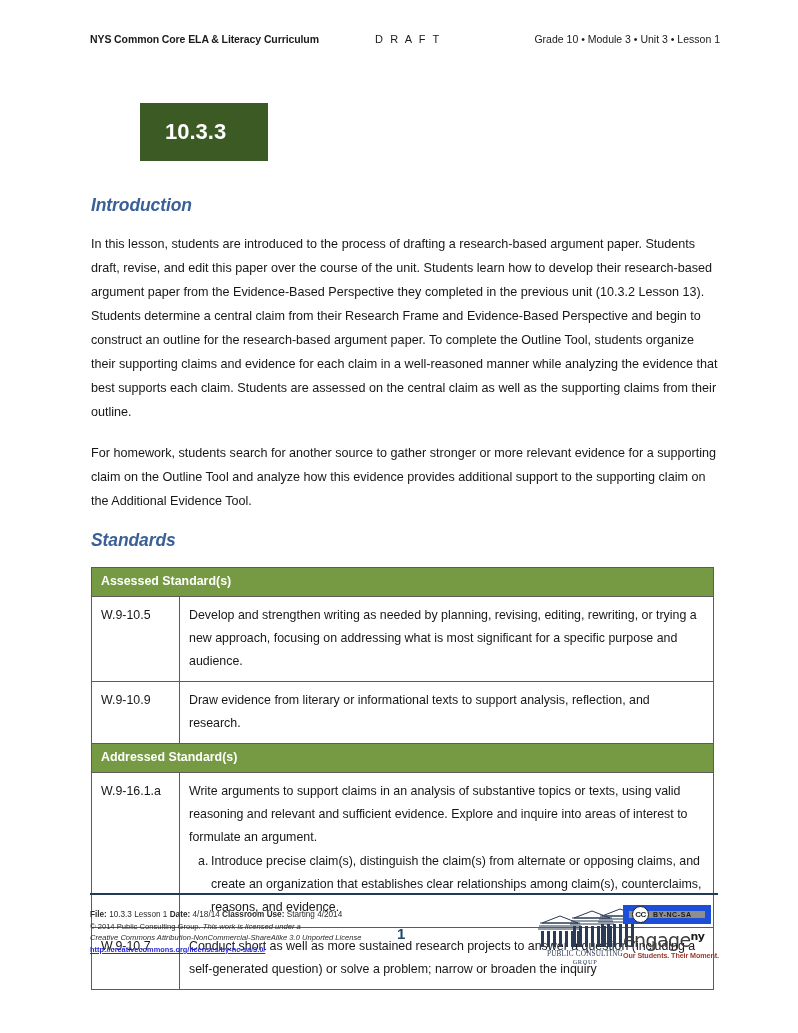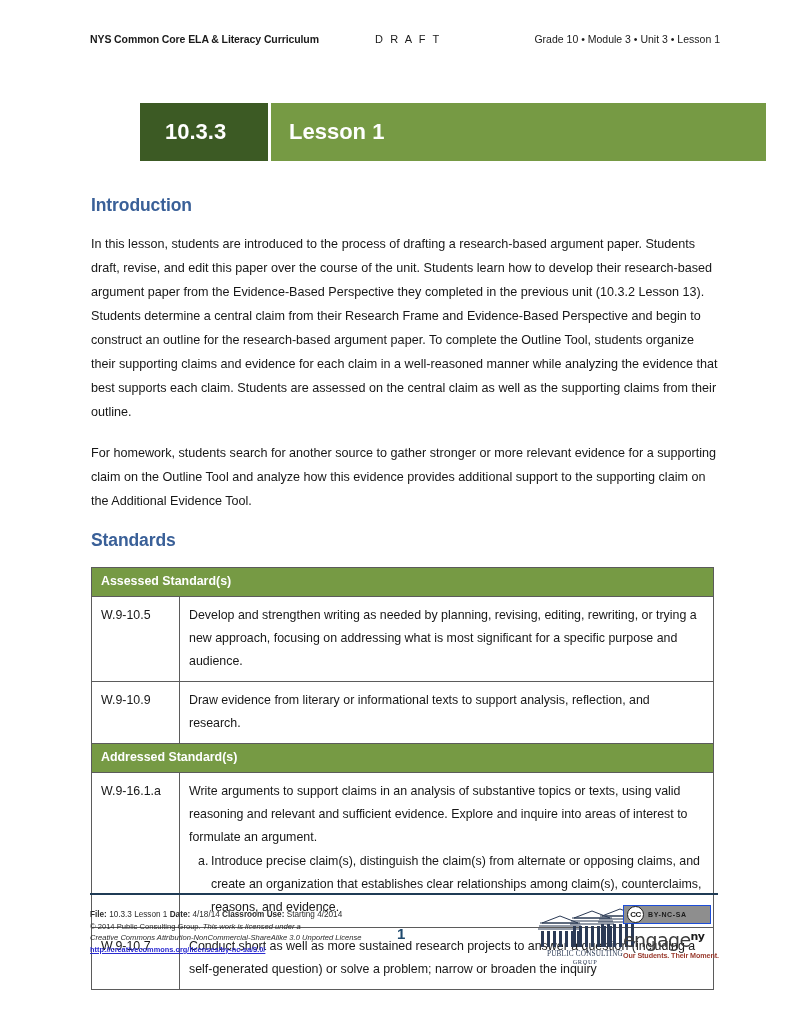--- a/index.html
+++ b/index.html
@@ -97,20 +97,21 @@
     left: 91px;
     top: 195px;
     width: 627px;
   }
   h2.section-head {
     color: #3a6098;
     font-size: 17.5px;
     font-weight: bold;
     margin: 0 0 16px 0;
     letter-spacing: -0.1px;
+    font-style: italic;
   }
   p.body-text {
     font-size: 12.6px;
     line-height: 24px;
     margin: 0 0 17px 0;
     color: #171717;
     text-align: left;
   }
   .standards-head {
     margin-top: 24px;
@@ -219,21 +220,21 @@
     position: absolute;
     left: 533px;
     top: 2px;
     width: 96px;
     height: 62px;
   }
   .cc-badge {
     width: 88px;
     height: 19px;
     background: #8e8e8e;
-    border: 1px solid #1d4ed8;
+    border: 6px solid #1d4ed8;
     display: flex;
     align-items: center;
     box-sizing: border-box;
     padding-left: 3px;
   }
   .cc-circle {
     width: 15px;
     height: 15px;
     border-radius: 50%;
     background: #ffffff;
@@ -297,21 +298,20 @@
 
   <div class="doc-header">
     <span class="hdr-left">NYS Common Core ELA &amp; Literacy Curriculum</span>
     <span class="hdr-center">D R A F T</span>
     <span class="hdr-right">Grade 10 • Module 3 • Unit 3 • Lesson 1</span>
   </div>
 
   <div class="banner">
     <div class="banner-code">10.3.3</div>
     <div class="banner-sep"></div>
-    <div class="banner-title">Lesson 1</div>
   </div>
 
   <div class="content">
 
     <h2 class="section-head">Introduction</h2>
 
     <p class="body-text">In this lesson, students are introduced to the process of drafting a research-based argument paper. Students draft, revise, and edit this paper over the course of the unit. Students learn how to develop their research-based argument paper from the Evidence-Based Perspective they completed in the previous unit (10.3.2 Lesson 13). Students determine a central claim from their Research Frame and Evidence-Based Perspective and begin to construct an outline for the research-based argument paper. To complete the Outline Tool, students organize their supporting claims and evidence for each claim in a well-reasoned manner while analyzing the evidence that best supports each claim. Students are assessed on the central claim as well as the supporting claims from their outline.</p>
     <p class="body-text">For homework, students search for another source to gather stronger or more relevant evidence for a supporting claim on the Outline Tool and analyze how this evidence provides additional support to the supporting claim on the Additional Evidence Tool.</p>
 
     <h2 class="section-head standards-head">Standards</h2>

